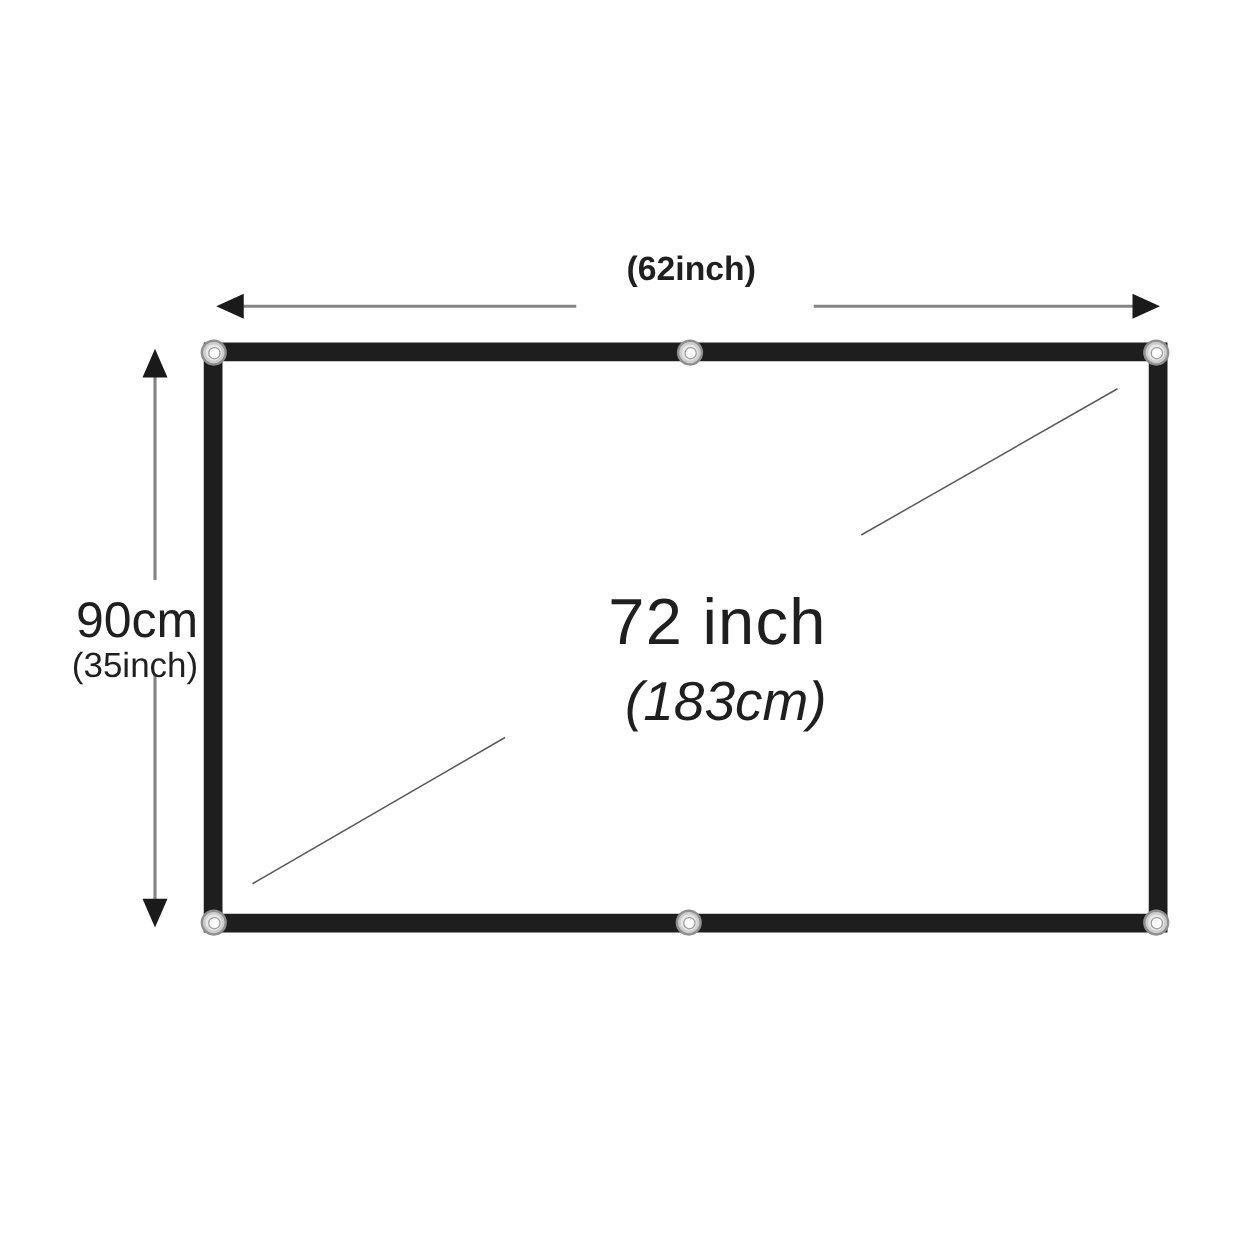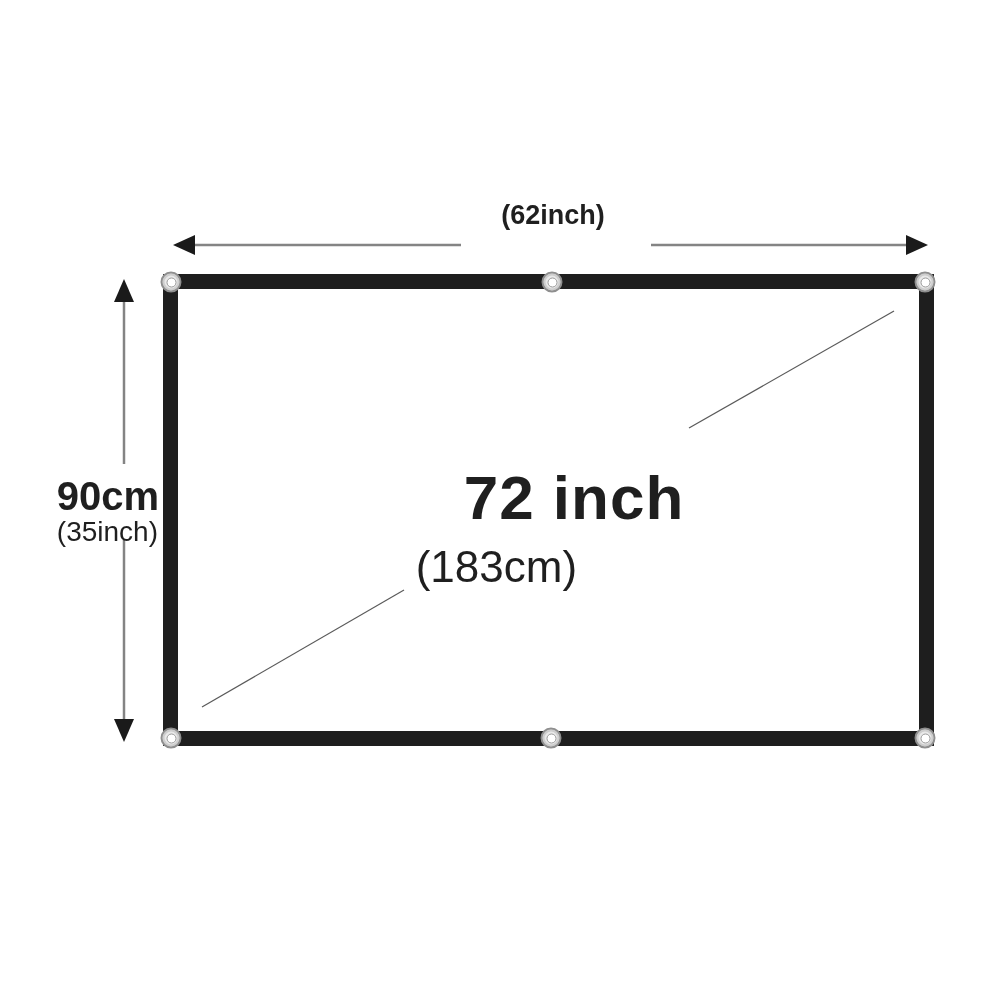--- a/index.html
+++ b/index.html
@@ -24,30 +24,30 @@
   .grommet::after {
     content:""; width:8px; height:8px; border-radius:50%;
     background:#ffffff; border:1.5px solid #9a9a9a;
   }
   
   svg.overlay { position:absolute; left:0; top:0; width:1000px; height:1000px; }
   .dimline   { stroke:#848484; stroke-width:2.5; }
   .diagline  { stroke:#5a5a5a; stroke-width:1.2; }
   .arrowhead { fill:#1a1a1a; }
   
-  .label { position:absolute; text-align:left; white-space:nowrap; }
+  .label { position:absolute; text-align:right; white-space:nowrap; }
   .top-label  { left:553px; top:201px; transform:translateX(-50%); }
   .top-label .inches { font-size:27px; font-weight:700; line-height:1.05; }
   .top-label .cm     { font-size:38px; font-weight:700; line-height:1.0; }
   .left-label { left:108px; top:511px; transform:translate(-50%,-50%); }
-  .left-label .cm     { font-size:40px; font-weight:700; line-height:1.05; }
+  .left-label .cm     { font-size:40px; font-weight:400; line-height:1.05; }
   .left-label .inches { font-size:28px; font-weight:400; line-height:1.05; }
   .center-label { left:550px; top:528px; transform:translate(-50%,-50%); }
-  .center-label .inches { font-size:62px; font-weight:700; line-height:1.0; letter-spacing:1px;margin-left:48px; }
-  .center-label .cm     { font-size:44px; font-weight:500; line-height:1.0; margin-top:16px; }
+  .center-label .inches { font-size:52px; font-weight:400; line-height:1.0; letter-spacing:1px;margin-left:48px; }
+  .center-label .cm     { font-size:44px; font-weight:500; line-height:1.0; margin-top:16px;font-style:italic; }
 </style>
 </head>
 <body>
 
 <div id="stage">
 
   <div class="screen"></div>
 
   <svg class="overlay" viewBox="0 0 1000 1000">
 

